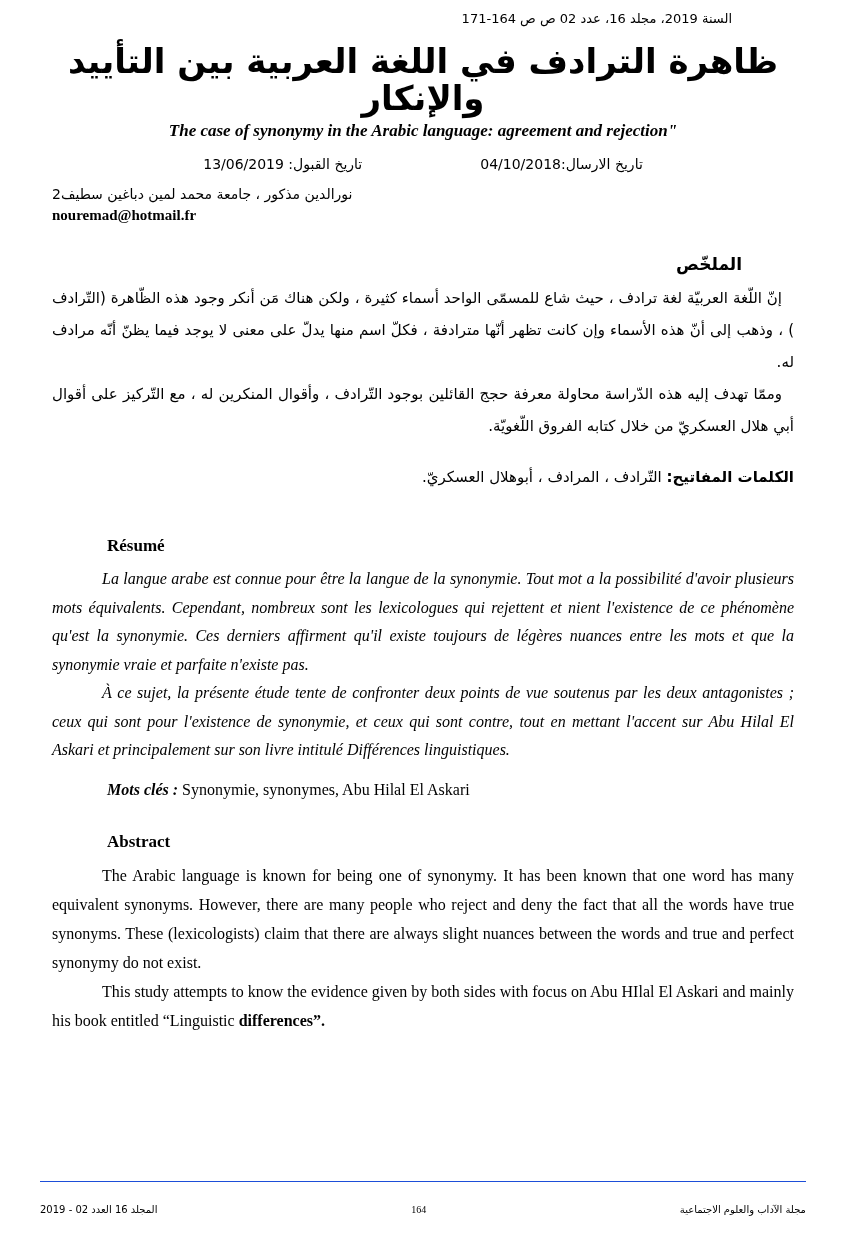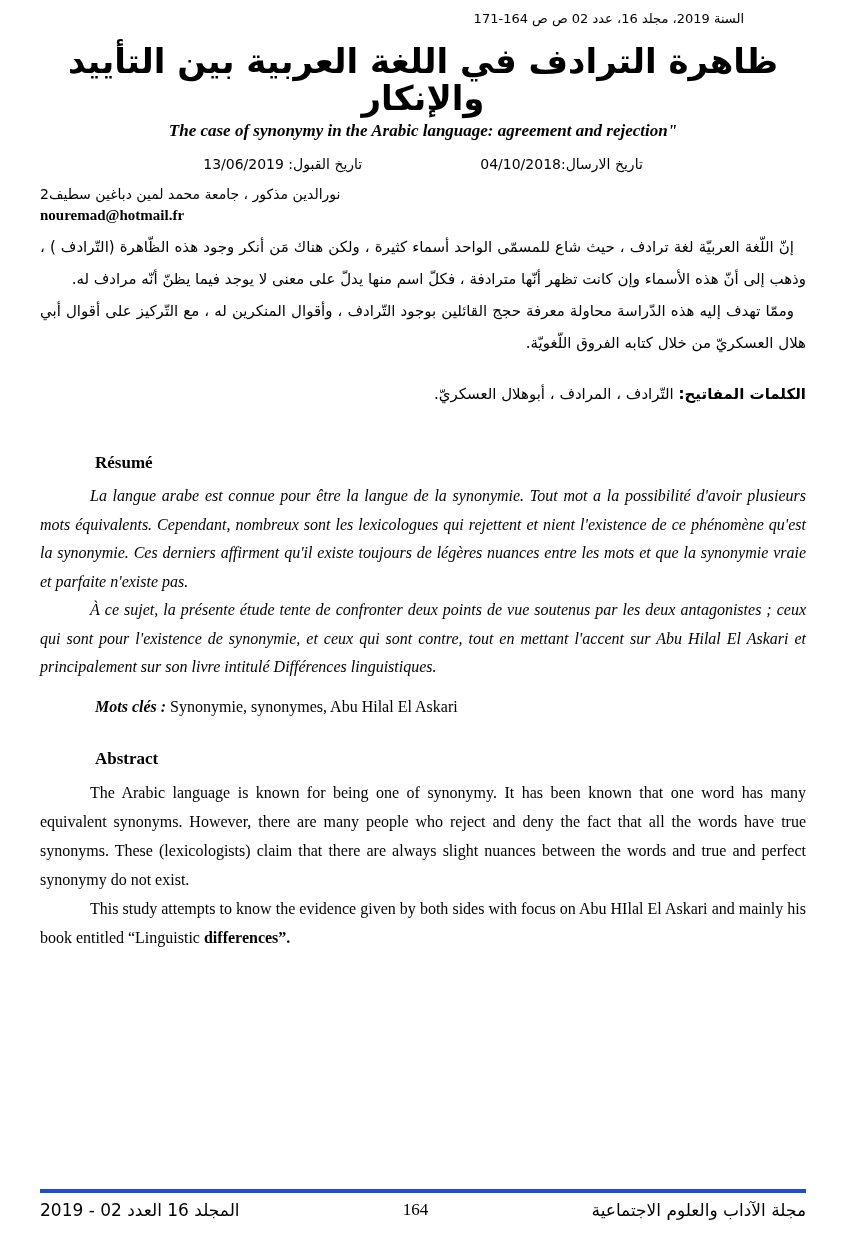--- a/index.html
+++ b/index.html
@@ -1,21 +1,21 @@
 <!DOCTYPE html>
 <html lang="ar"><head>
 <meta charset="utf-8">
 <style>
   html,body{margin:0;padding:0;background:#e8e8e8;}
   .page{
     width:846px;height:1235px;margin:0 auto;background:#ffffff;
     position:relative;color:#000;overflow:hidden;
     font-family:"Liberation Serif",serif;
   }
-  .content{padding:0 40px;}
+  .content{padding:0 52px;}
   
   .ar{direction:rtl;font-family:"DejaVu Sans",sans-serif;}
   
   .issue-line{
     padding-top:10px;text-align:right;padding-right:62px;
     font-size:13px;line-height:18px;
   }
   .title-ar{
     margin-top:15px;text-align:center;font-weight:bold;
     font-size:34px;line-height:37px;
@@ -60,23 +60,23 @@
   }
   .latin-keywords .kw-label{font-weight:bold;font-style:italic;}
   .en-para{
     margin:8px 0 0 0;text-align:justify;font-size:16px;line-height:29px;
     text-indent:50px;font-family:"Liberation Serif",serif;
   }
   .en-para.second{margin-top:0;}
   .en-bold{font-weight:bold;}
   .page-footer{
     position:absolute;left:40px;right:40px;bottom:16px;
-    border-top:4px solid #1d4ed8;padding-top:8px;
+    border-top:1px solid #1d4ed8;padding-top:19px;
     display:flex;justify-content:space-between;align-items:center;
-    font-size:17px;line-height:18px;
+    font-size:10px;line-height:18px;
   }
   .footer-left{direction:rtl;font-family:"DejaVu Sans",sans-serif;}
   .footer-center{font-family:"Liberation Serif",serif;}
   .footer-right{direction:rtl;font-family:"DejaVu Sans",sans-serif;}
 </style>
 </head>
 <body>
 
 <div class="page">
   <div class="content">
@@ -90,20 +90,21 @@
     <div class="dates-row">
       <span>تاريخ الارسال:04/10/2018</span>
       <span>تاريخ القبول: 13/06/2019</span>
     </div>
 
     <div class="author-block">
       <div class="author-line ar">نورالدين مذكور ، جامعة محمد لمين دباغين سطيف2</div>
       <div class="email-line">nouremad@hotmail.fr</div>
     </div>
 
+    <div class="abs-ar-heading ar">الملخّص</div>
 
     <p class="ar-para ar">إنّ اللّغة العربيّة لغة ترادف ، حيث شاع للمسمّى الواحد أسماء كثيرة ، ولكن هناك مَن أنكر وجود هذه الظّاهرة (التّرادف ) ، وذهب إلى أنّ هذه الأسماء وإن كانت تظهر أنّها مترادفة ، فكلّ اسم منها يدلّ على معنى لا يوجد فيما يظنّ أنّه مرادف له.</p>
 
     <p class="ar-para ar second">وممّا تهدف إليه هذه الدّراسة محاولة معرفة حجج القائلين بوجود التّرادف ، وأقوال المنكرين له ، مع التّركيز على أقوال أبي هلال العسكريّ من خلال كتابه الفروق اللّغويّة.</p>
 
     <div class="ar-keywords ar">
       <span class="kw-label">الكلمات المفاتيح:</span><span> التّرادف ، المرادف ، أبوهلال العسكريّ.</span>
     </div>
 
     <div class="section-heading resume-heading">Résumé</div>

